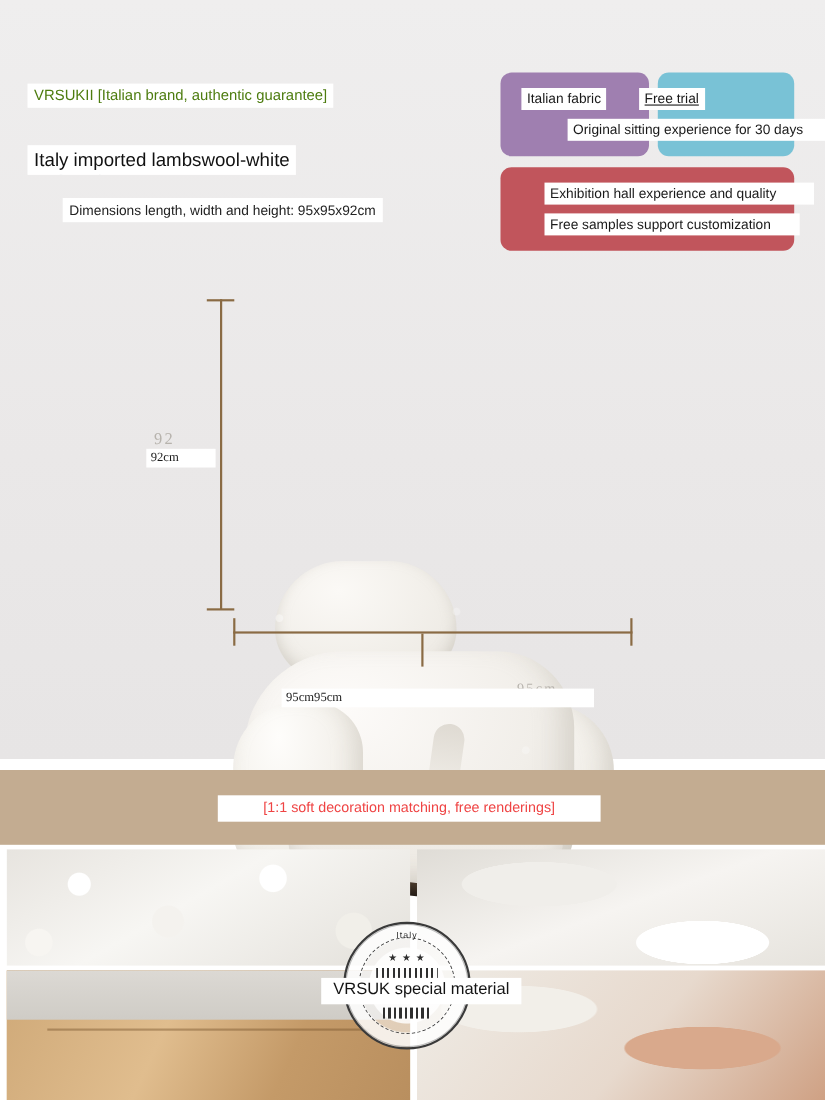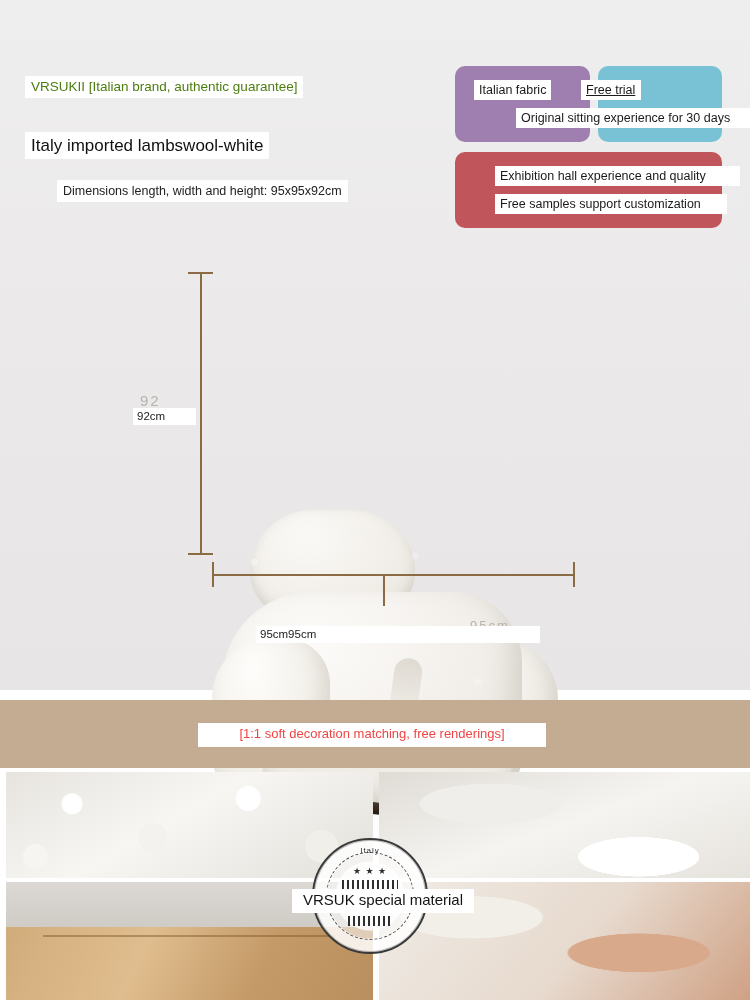--- a/index.html
+++ b/index.html
@@ -59,21 +59,21 @@
     font-size:12.5px; line-height:18px; padding:1px 5px; box-sizing:border-box;
     color:#1a1a1a;
   }
   .bt1 { left:474px; top:80px; }
   .bt2 { left:474px; top:108px; width:236px;margin-left:42px; }
   .bt3 { left:581px; top:80px; width:60px;text-decoration:underline; }
   .bt4 { left:495px; top:166px; width:245px; }
   .bt5 { left:495px; top:194px; width:232px; }
 
   
-  .sofa-wrap { position:absolute; left:0; top:240px; width:750px; height:420px; }
+  .sofa-wrap { position:absolute; left:0; top:240px; width:750px; height:420px;font-family:Liberation Serif, serif; }
 
   
   .blob { position:absolute; background:#f2efea; }
   .cushion-back {
     left:250px; top:270px; width:165px; height:108px;
     border-radius:80px 80px 60px 60px;
     background:radial-gradient(ellipse at 35% 25%, #fbf9f6 0%, #efece6 70%, #e3dfd8 100%);
     box-shadow:inset 0 -6px 12px rgba(190,185,176,.5);
   }
   .body-main {

